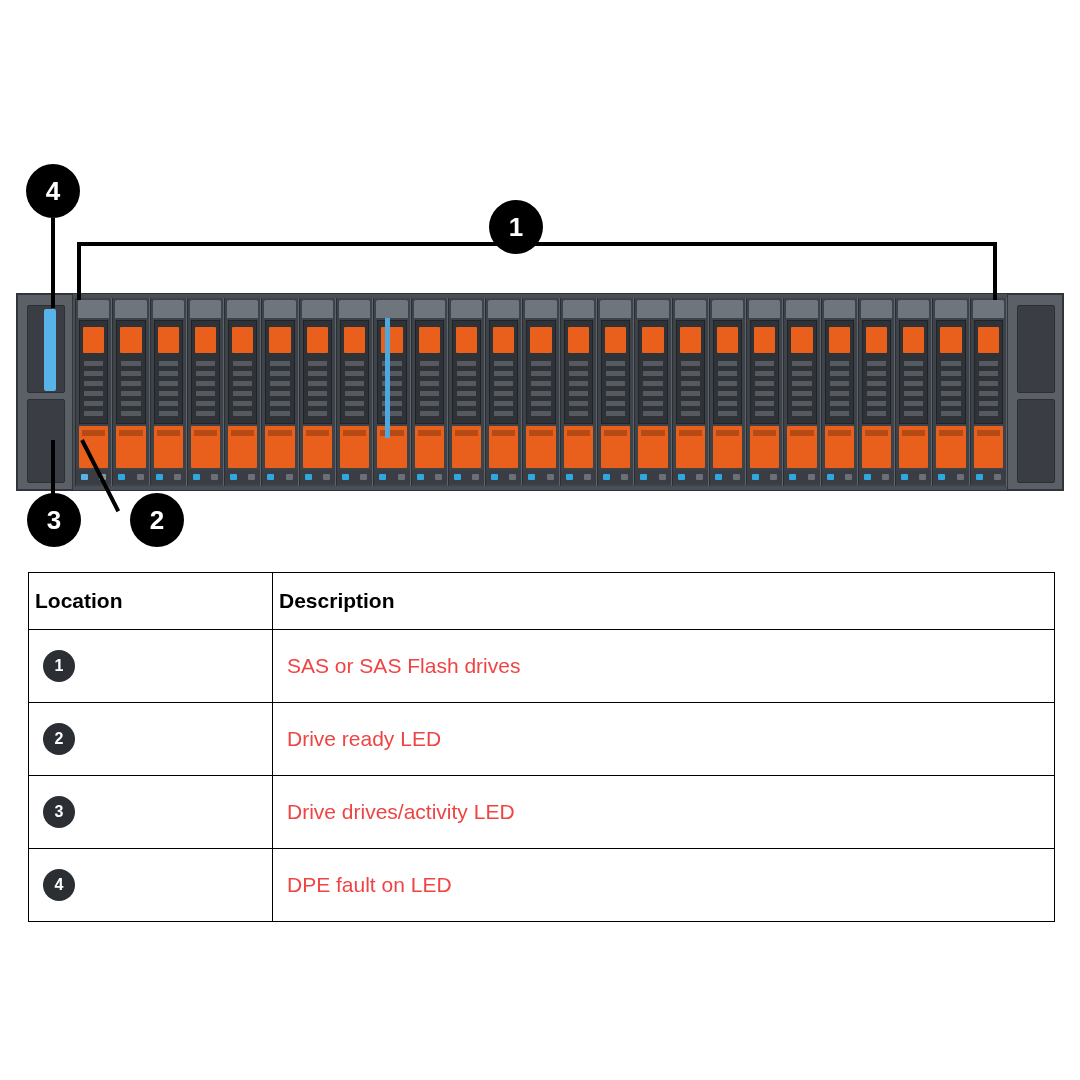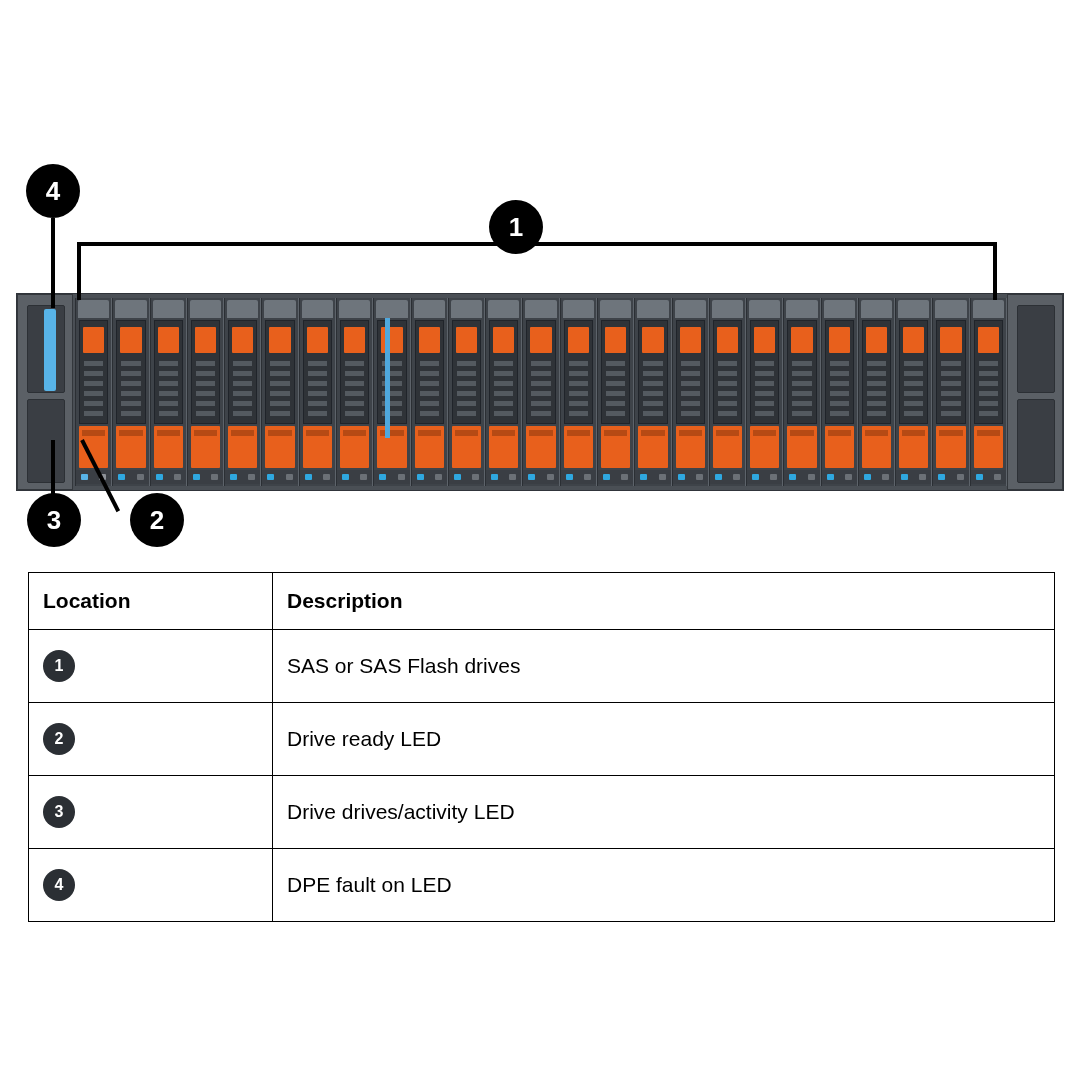--- a/index.html
+++ b/index.html
@@ -235,21 +235,21 @@
   #legend-table th,
   #legend-table td {
     border: 1px solid #000000;
     text-align: left;
     vertical-align: middle;
     font-size: 21px;
     font-family: "Liberation Sans", sans-serif;
   }
   #legend-table th {
     font-weight: bold;
-    padding: 11px 14px;
+    padding: 11px 6px;
     height: 34px;
   }
   #legend-table td {
     padding: 10px 14px;
     height: 52px;
     font-weight: normal;
   }
   #legend-table col.c-loc  { width: 244px; }
   #legend-table col.c-desc { width: 782px; }
   .row-badge {
@@ -258,21 +258,21 @@
     justify-content: center;
     width: 32px;
     height: 32px;
     border-radius: 50%;
     background: #2b2f34;
     color: #ffffff;
     font-size: 16px;
     font-weight: bold;
     font-family: "Liberation Sans", sans-serif;
   }
-  .desc-cell { color: #000000; }
+  .desc-cell { color: #ef4444; }
 </style>
 </head>
 <body>
 
 <div id="diagram">
 
   <div class="line" id="line-4"></div>
   <div class="line" id="line-1-v"></div>
   <div class="line" id="line-1-h"></div>
   <div class="line" id="line-1-lv"></div>

